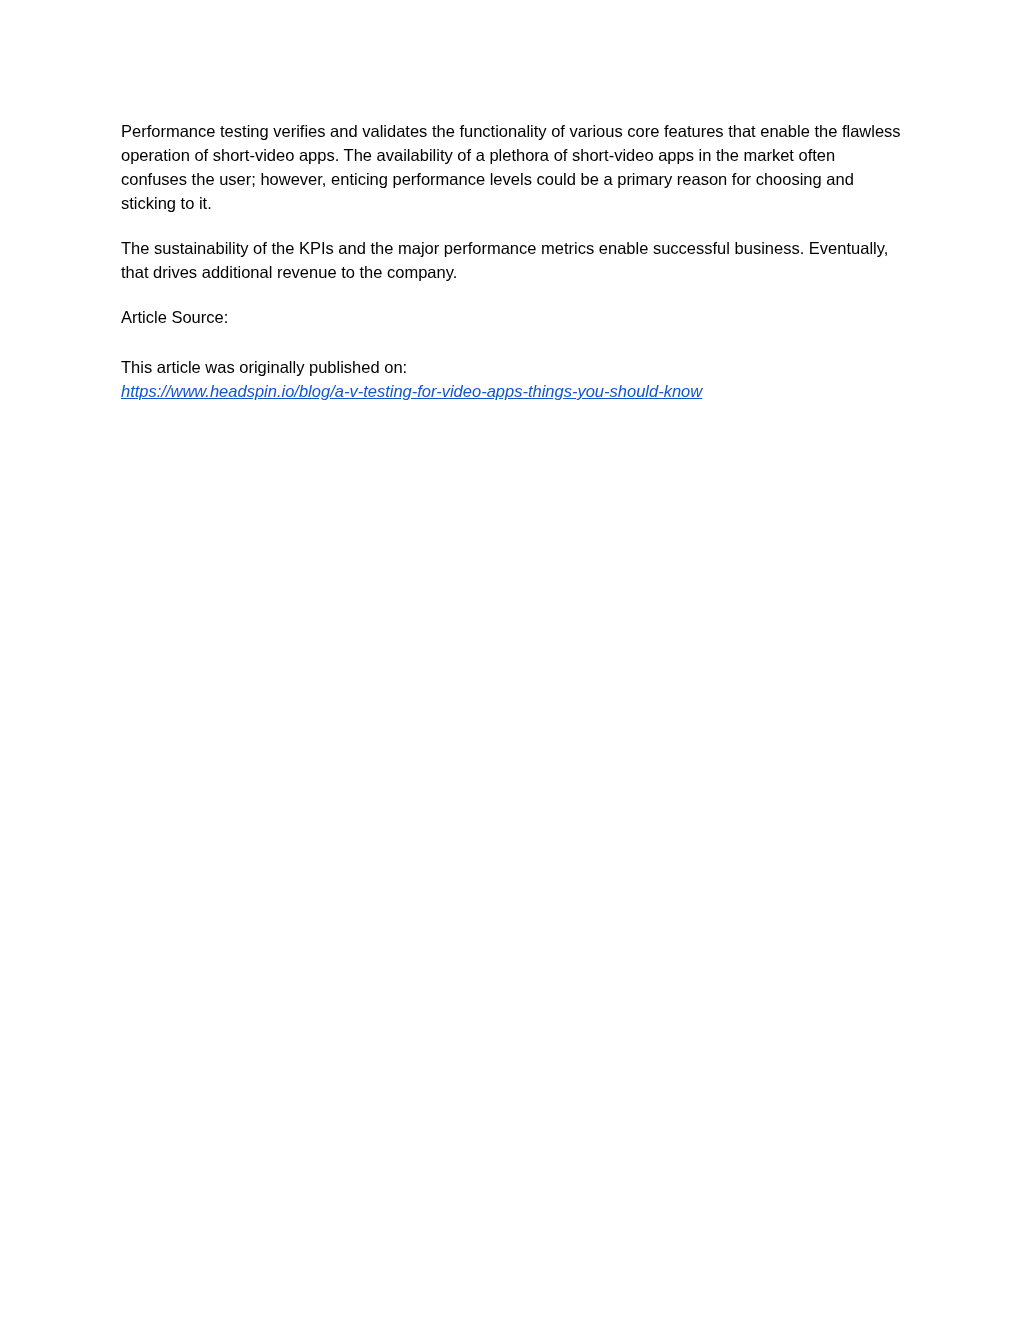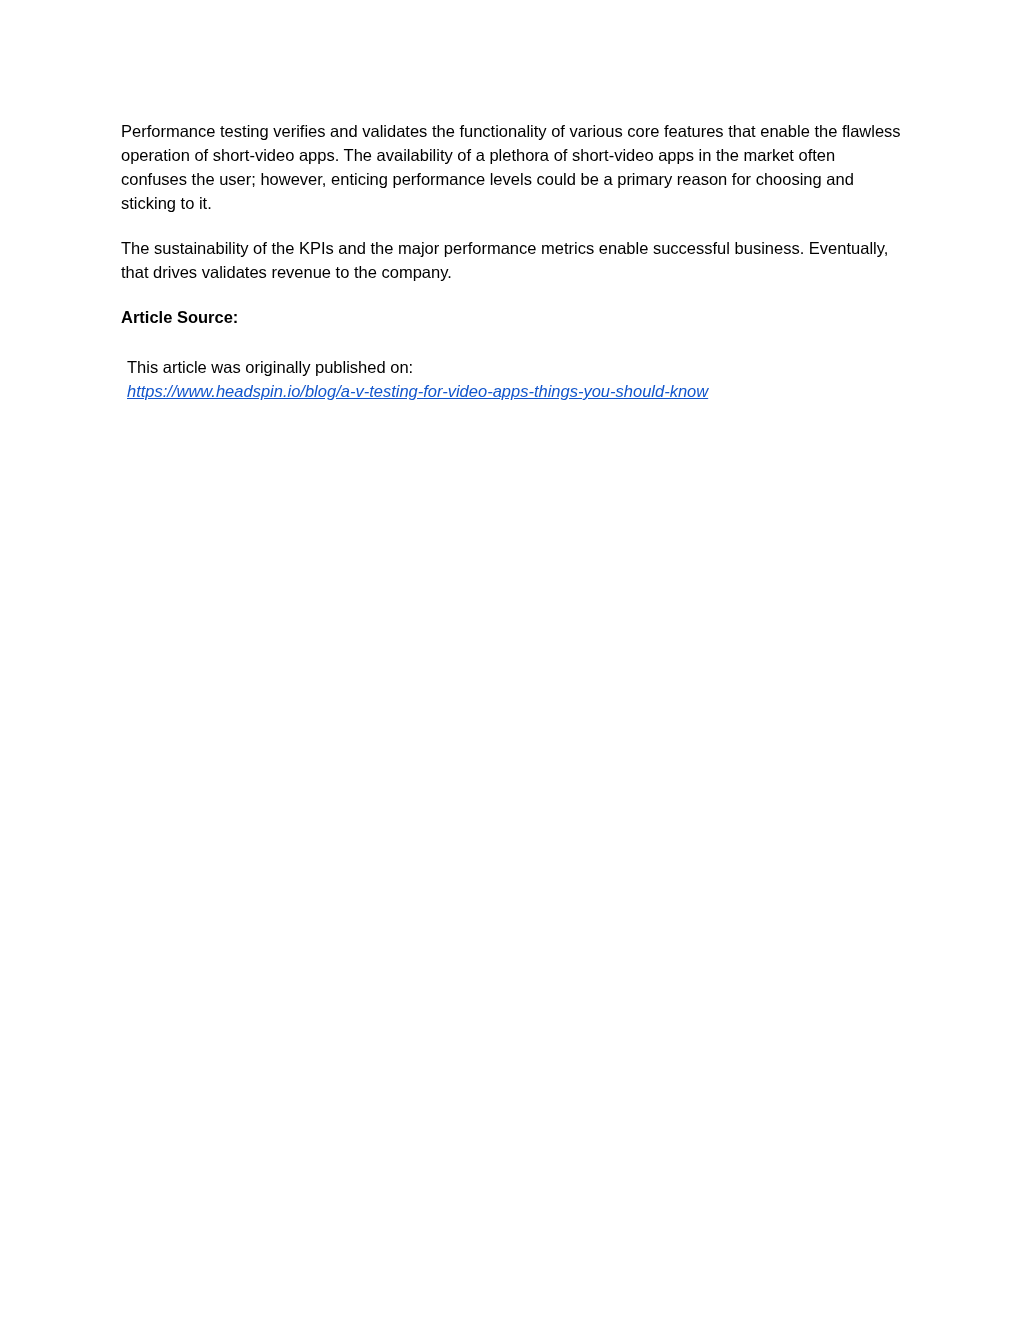--- a/index.html
+++ b/index.html
@@ -22,42 +22,42 @@
     width: 784px;
     color: #000000;
     font-size: 16.5px;
     line-height: 24px;
   }
   .para {
     margin: 0 0 21px 0;
   }
   .heading {
     margin: 14px 0 26px 0;
-    font-weight: bold;
+    font-weight: normal;
   }
   .pub-block {
-    margin: 6px;
+    margin: 0;
   }
   .doc-link {
     color: #1155cc;
     text-decoration: underline;
     cursor: pointer;
     word-break: break-all;
     font-style: italic;
   }
 </style>
 </head>
 <body>
 
 <div class="page">
   <div class="content">
 
     <p class="para">Performance testing verifies and validates the functionality of various core features that enable the flawless operation of short-video apps. The availability of a plethora of short-video apps in the market often confuses the user; however, enticing performance levels could be a primary reason for choosing and sticking to it.</p>
 
-    <p class="para">The sustainability of the KPIs and the major performance metrics enable successful business. Eventually, that drives validates revenue to the company.</p>
+    <p class="para">The sustainability of the KPIs and the major performance metrics enable successful business. Eventually, that drives additional revenue to the company.</p>
 
     <p class="heading">Article Source:</p>
 
     <p class="pub-block">
       <span>This article was originally published on:</span><br>
       <a class="doc-link">https://www.headspin.io/blog/a-v-testing-for-video-apps-things-you-should-know</a>
     </p>
 
   </div>
 </div>

